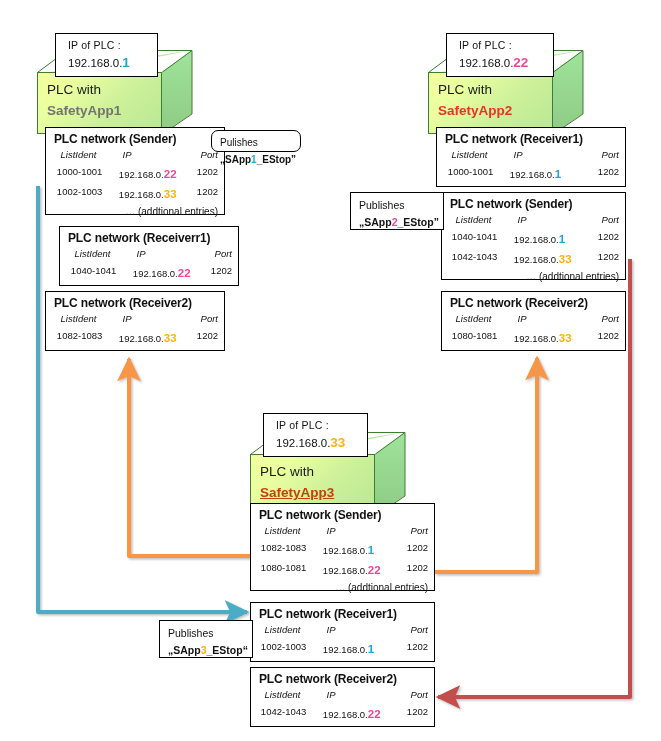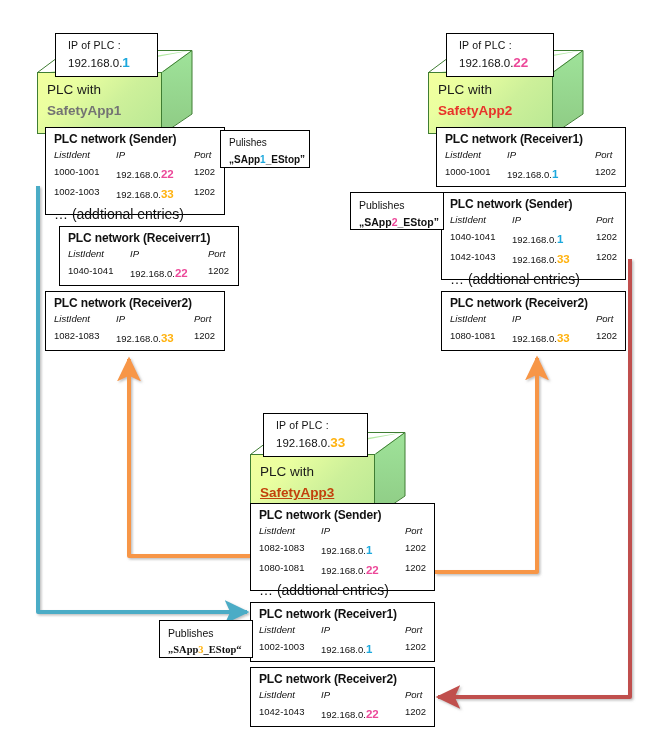--- a/index.html
+++ b/index.html
@@ -31,34 +31,34 @@
      z-index:6;padding:5px 16px 4px 12px;}
   .ip-title{font-size:10.5px;color:#111;letter-spacing:.2px;}
   .ip-val{font-size:11.5px;color:#111;margin-top:4px;}
   .ip-val b{font-size:13.5px;font-weight:bold;}
 
   
   .net-box{position:absolute;background:#fff;border:1px solid #000;box-sizing:border-box;
      z-index:7;padding:4px 6px 4px 8px;}
   .net-title{font-size:12px;font-weight:bold;color:#111;margin-bottom:1px;
      letter-spacing:-0.15px;}
-  .net-hdr,.net-row{display:flex;font-size:9.5px;color:#111;line-height:1.75;}
+  .net-hdr,.net-row{display:flex;font-size:9.5px;color:#111;line-height:1.75;justify-content:flex-end;}
   .net-hdr{font-style:italic;}
   .c-id{width:62px;flex:none;}
   .c-ip{width:78px;flex:none;}
   .c-port{flex:none;}
-  .net-more{font-size:14px;color:#111;line-height:1.55;}
+  .net-more{font-size:10px;color:#111;line-height:1.55;text-align:right;}
   b.n{font-weight:bold;font-size:11.5px;}
 
   
   .pub-box{position:absolute;background:#fff;border:1px solid #000;box-sizing:border-box;
      z-index:8;padding:4px 6px 3px 8px;}
   .pub-1{font-family:"Liberation Sans","DejaVu Sans",sans-serif;font-size:10px;color:#111;line-height:1.65;}
   .pub-s{font-family:Liberation Sans, sans-serif;font-size:10.5px;color:#111;line-height:1.6;}
-  .pub-s2{font-family:Liberation Serif, serif;font-size:10.5px;color:#111;
+  .pub-s2{font-family:Liberation Sans, sans-serif;font-size:10.5px;color:#111;
      font-weight:bold;line-height:1.6;}
   .pub-b{font-weight:bold;}
 
   
   .c1{color:#1CA8DD;}
   .c2{color:#ec4899;margin-top:32px;}
   .c3{color:#FFB20F;}
   .app1{color:#737373;}
   .app2{color:#E8332A;}
   .app3{color:#c2410c;text-decoration:underline;}
@@ -312,21 +312,21 @@
       <div class="c-ip" style="width:84px">IP</div>
       <div class="c-port">Port</div>
     </div>
     <div class="net-row">
       <div class="c-id">1042-1043</div>
       <div class="c-ip" style="width:84px"><span>192.168.0.</span><b class="n c2">22</b></div>
       <div class="c-port">1202</div>
     </div>
   </div>
 
-  <div class="pub-box" style="left:220px;top:130px;width:90px;height:38px;">
+  <div class="pub-box" style="left:211px;top:130px;width:90px;height:22px;border-radius:7px;">
     <div class="pub-1">Pulishes</div>
     <div class="pub-1 pub-b"><span>„SApp</span><span class="c1">1</span><span>_EStop”</span></div>
   </div>
 
   <div class="pub-box" style="left:350px;top:192px;width:94px;height:38px;">
     <div class="pub-s">Publishes</div>
     <div class="pub-s pub-b"><span>„SApp</span><span class="c2">2</span><span>_EStop”</span></div>
   </div>
 
   <div class="pub-box" style="left:159px;top:620px;width:94px;height:38px;">

